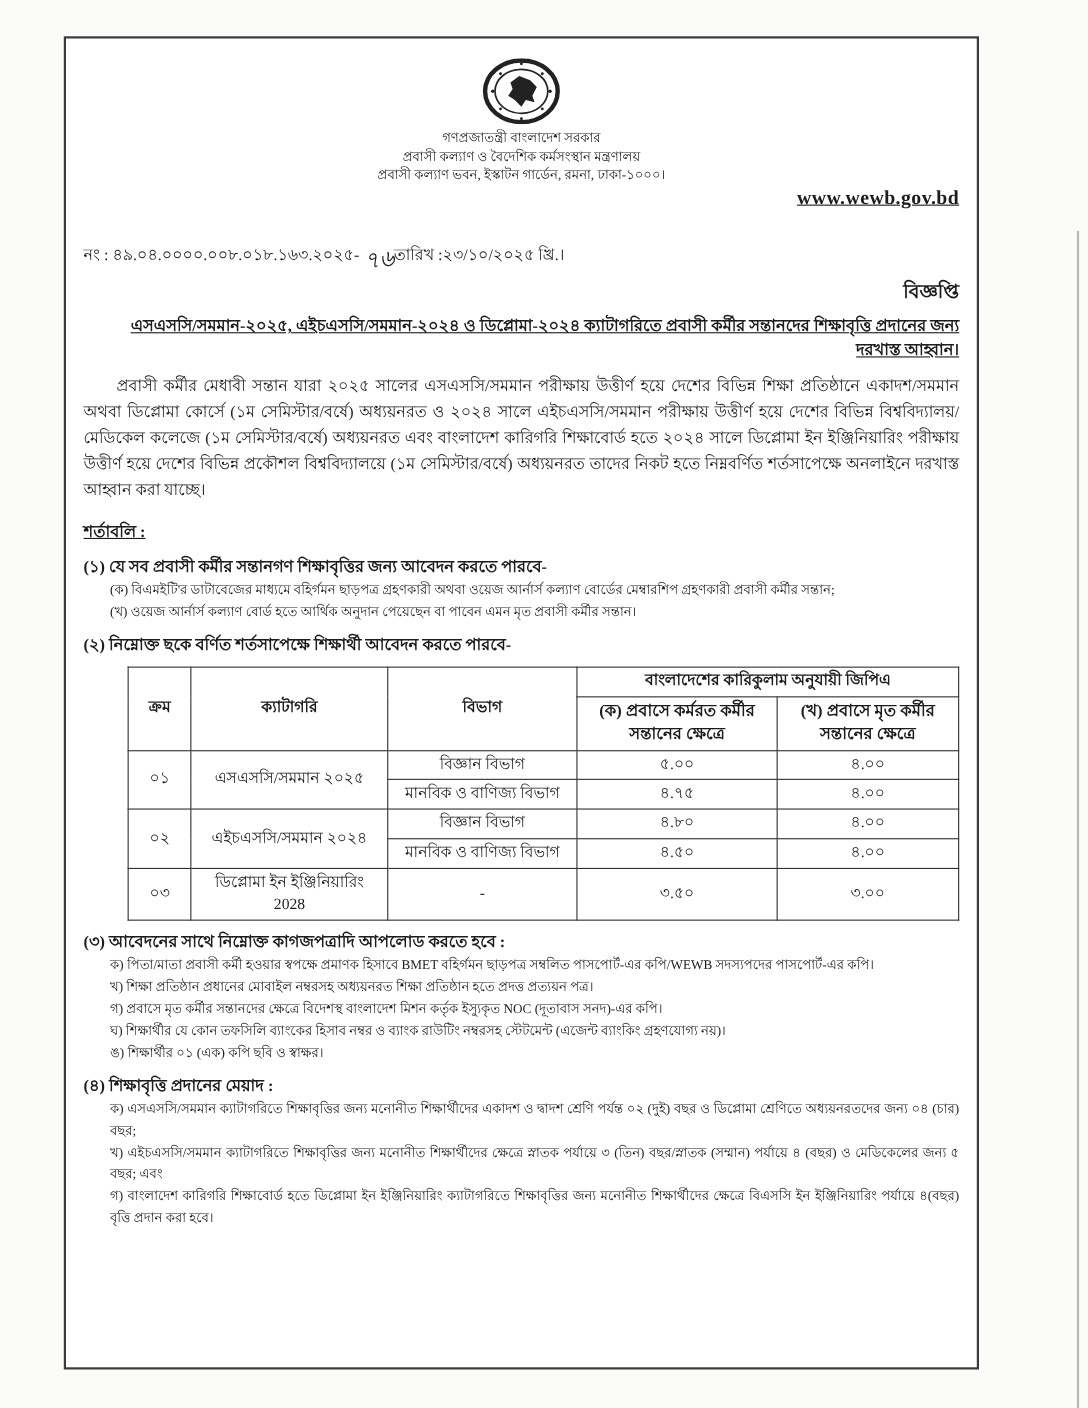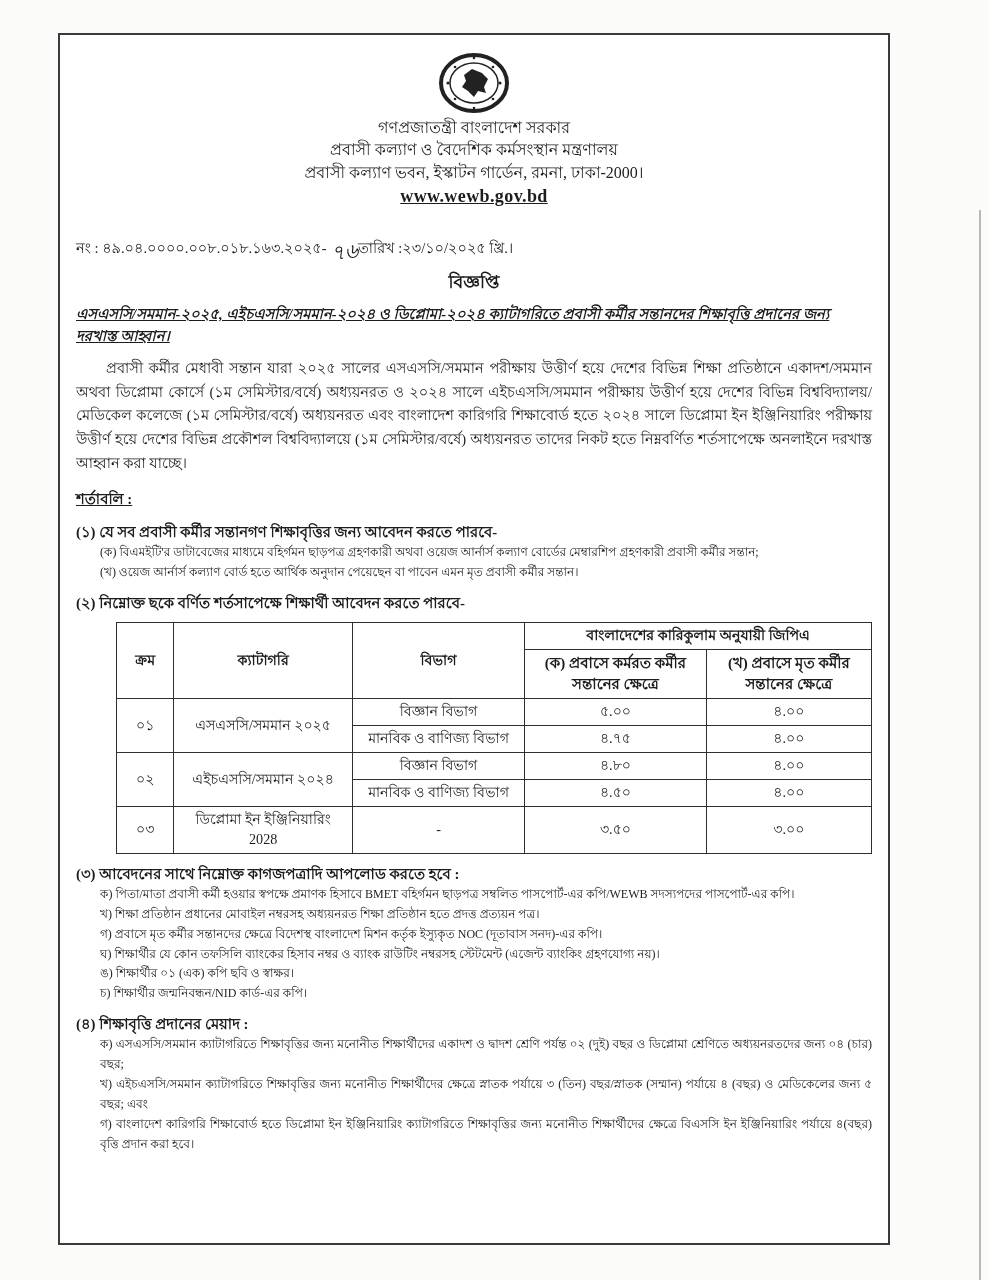--- a/index.html
+++ b/index.html
@@ -9,29 +9,29 @@
     font-family:"Liberation Serif","DejaVu Serif",serif;
     color:#1c1c1c;
     -webkit-font-smoothing:antialiased;
   }
   .scan-edge{position:absolute;top:210px;bottom:0;right:8px;width:2px;background:#b9b9b9;}
   .frame{
     position:absolute;left:58px;top:33px;width:832px;height:1212px;
     border:2px solid #3a3a3a;background:#ffffff;box-sizing:border-box;
     padding:18px 16px 0 16px;
   }
-  .center{text-align:center;}
+  .center{text-align:right;}
   .seal{display:block;margin:0 auto 4px auto;}
-  .hdr-line{text-align:center;font-size:16px;line-height:1.4;}
+  .hdr-line{text-align:center;font-size:12px;line-height:1.4;}
   .website{display:inline-block;font-weight:bold;text-decoration:underline;font-size:18px;margin-top:2px;letter-spacing:.4px;}
   .ref-row{display:flex;align-items:flex-end;margin-top:30px;font-size:14.5px;}
   .memo-no{display:flex;align-items:flex-end;gap:2px;}
   .hand{font-size:21px;font-style:italic;transform:rotate(-6deg);display:inline-block;margin-left:2px;line-height:.8;}
-  .notice-heading{text-align:center;font-weight:bold;font-size:17.5px;margin-top:8px;}
-  .notice-title{text-align:left;font-weight:bold;text-decoration:underline;font-size:14.8px;margin-top:6px;line-height:1.45;font-style:italic;}
+  .notice-heading{text-align:right;font-weight:bold;font-size:17.5px;margin-top:8px;}
+  .notice-title{text-align:right;font-weight:bold;text-decoration:underline;font-size:14.8px;margin-top:6px;line-height:1.45;}
   .intro{font-size:14.6px;line-height:1.62;text-align:justify;margin-top:10px;text-indent:30px;}
   .terms-label{font-weight:bold;text-decoration:underline;font-size:14.8px;margin-top:12px;}
   .sec{margin-top:9px;}
   .sec-heading{font-weight:bold;font-size:14.8px;line-height:1.5;}
   .sec-item{font-size:12px;line-height:1.66;margin-left:24px;text-align:justify;font-family:Liberation Serif, serif;}
   table.gpa{border-collapse:collapse;margin:8px 0 4px 40px;font-size:14.2px;}
   table.gpa th,table.gpa td{border:1.4px solid #2f2f2f;padding:3px 6px;text-align:center;line-height:1.4;}
   table.gpa th{font-weight:bold;}
   .col-serial{width:50px;} .col-cat{width:188px;} .col-div{width:186px;}
   .col-a{width:196px;} .col-b{width:176px;}
@@ -54,21 +54,21 @@
         <circle cx="62" cy="30" r="1.6" fill="#222"></circle>
       <circle cx="17" cy="14" r="1.3" fill="#222"></circle>
         <circle cx="55" cy="14" r="1.3" fill="#222"></circle>
       <circle cx="17" cy="46" r="1.3" fill="#222"></circle>
         <circle cx="55" cy="46" r="1.3" fill="#222"></circle>
       <circle cx="36" cy="5" r="1.3" fill="#222"></circle>
         <circle cx="36" cy="55" r="1.3" fill="#222"></circle>
     </svg>
     <div class="hdr-line">গণপ্রজাতন্ত্রী বাংলাদেশ সরকার</div>
     <div class="hdr-line">প্রবাসী কল্যাণ ও বৈদেশিক কর্মসংস্থান মন্ত্রণালয়</div>
-    <div class="hdr-line">প্রবাসী কল্যাণ ভবন, ইস্কাটন গার্ডেন, রমনা, ঢাকা-2000।</div>
+    <div class="hdr-line">প্রবাসী কল্যাণ ভবন, ইস্কাটন গার্ডেন, রমনা, ঢাকা-১০০০।</div>
     <div class="center">
       <span class="website latin">www.wewb.gov.bd</span>
     </div>
   </div>
 
   <div class="ref-row">
     <div class="memo-no">
       <span>নং : ৪৯.০৪.০০০০.০০৮.০১৮.১৬৩.২০২৫-</span>
       <span class="hand">৭৬</span>
     </div>
@@ -139,21 +139,20 @@
     </table>
   </div>
 
   <div class="sec">
     <div class="sec-heading">(৩) আবেদনের সাথে নিম্নোক্ত কাগজপত্রাদি আপলোড করতে হবে :</div>
     <div class="sec-item">ক) পিতা/মাতা প্রবাসী কর্মী হওয়ার স্বপক্ষে প্রমাণক হিসাবে BMET বহির্গমন ছাড়পত্র সম্বলিত পাসপোর্ট-এর কপি/WEWB সদস্যপদের পাসপোর্ট-এর কপি।</div>
     <div class="sec-item">খ) শিক্ষা প্রতিষ্ঠান প্রধানের মোবাইল নম্বরসহ অধ্যয়নরত শিক্ষা প্রতিষ্ঠান হতে প্রদত্ত প্রত্যয়ন পত্র।</div>
     <div class="sec-item">গ) প্রবাসে মৃত কর্মীর সন্তানদের ক্ষেত্রে বিদেশস্থ বাংলাদেশ মিশন কর্তৃক ইস্যুকৃত NOC (দূতাবাস সনদ)-এর কপি।</div>
     <div class="sec-item">ঘ) শিক্ষার্থীর যে কোন তফসিলি ব্যাংকের হিসাব নম্বর ও ব্যাংক রাউটিং নম্বরসহ স্টেটমেন্ট (এজেন্ট ব্যাংকিং গ্রহণযোগ্য নয়)।</div>
     <div class="sec-item">ঙ) শিক্ষার্থীর ০১ (এক) কপি ছবি ও স্বাক্ষর।</div>
-    <div class="sec-item">চ) শিক্ষার্থীর জন্মনিবন্ধন/NID কার্ড-এর কপি।</div>
   </div>
 
   <div class="sec">
     <div class="sec-heading">(৪) শিক্ষাবৃত্তি প্রদানের মেয়াদ :</div>
     <div class="sec-item">ক) এসএসসি/সমমান ক্যাটাগরিতে শিক্ষাবৃত্তির জন্য মনোনীত শিক্ষার্থীদের একাদশ ও দ্বাদশ শ্রেণি পর্যন্ত ০২ (দুই) বছর ও ডিপ্লোমা শ্রেণিতে অধ্যয়নরতদের জন্য ০৪ (চার) বছর;</div>
     <div class="sec-item">খ) এইচএসসি/সমমান ক্যাটাগরিতে শিক্ষাবৃত্তির জন্য মনোনীত শিক্ষার্থীদের ক্ষেত্রে স্নাতক পর্যায়ে ৩ (তিন) বছর/স্নাতক (সম্মান) পর্যায়ে ৪ (বছর) ও মেডিকেলের জন্য ৫ বছর; এবং</div>
     <div class="sec-item">গ) বাংলাদেশ কারিগরি শিক্ষাবোর্ড হতে ডিপ্লোমা ইন ইঞ্জিনিয়ারিং ক্যাটাগরিতে শিক্ষাবৃত্তির জন্য মনোনীত শিক্ষার্থীদের ক্ষেত্রে বিএসসি ইন ইঞ্জিনিয়ারিং পর্যায়ে ৪(বছর) বৃত্তি প্রদান করা হবে।</div>
   </div>
 
 </div>

